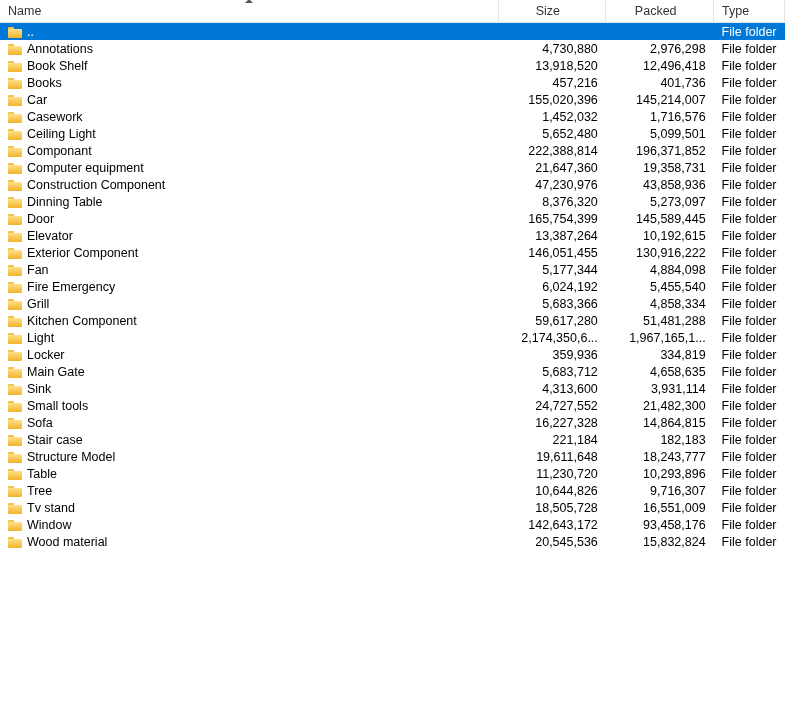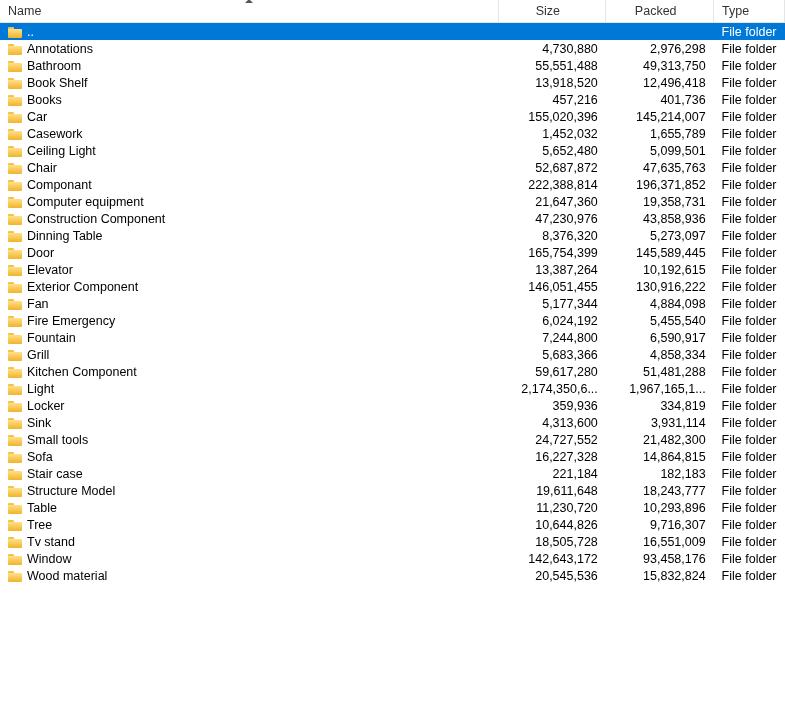--- a/index.html
+++ b/index.html
@@ -133,31 +133,20 @@
           </span>
         </td>
         <td class="cell-size">4,730,880</td>
         <td class="cell-packed">2,976,298</td>
         <td class="cell-type">File folder</td>
       </tr>
       <tr>
         <td class="cell-name">
           <span class="name-cell-content">
             <span class="folder-icon"></span>
-            <span>Bathroom</span>
-          </span>
-        </td>
-        <td class="cell-size">55,551,488</td>
-        <td class="cell-packed">49,313,750</td>
-        <td class="cell-type">File folder</td>
-      </tr>
-      <tr>
-        <td class="cell-name">
-          <span class="name-cell-content">
-            <span class="folder-icon"></span>
             <span>Book Shelf</span>
           </span>
         </td>
         <td class="cell-size">13,918,520</td>
         <td class="cell-packed">12,496,418</td>
         <td class="cell-type">File folder</td>
       </tr>
       <tr>
         <td class="cell-name">
           <span class="name-cell-content">
@@ -181,49 +170,38 @@
         <td class="cell-type">File folder</td>
       </tr>
       <tr>
         <td class="cell-name">
           <span class="name-cell-content">
             <span class="folder-icon"></span>
             <span>Casework</span>
           </span>
         </td>
         <td class="cell-size">1,452,032</td>
-        <td class="cell-packed">1,655,789</td>
+        <td class="cell-packed">1,716,576</td>
         <td class="cell-type">File folder</td>
       </tr>
       <tr>
         <td class="cell-name">
           <span class="name-cell-content">
             <span class="folder-icon"></span>
             <span>Ceiling Light</span>
           </span>
         </td>
         <td class="cell-size">5,652,480</td>
         <td class="cell-packed">5,099,501</td>
         <td class="cell-type">File folder</td>
       </tr>
       <tr>
         <td class="cell-name">
           <span class="name-cell-content">
             <span class="folder-icon"></span>
-            <span>Chair</span>
-          </span>
-        </td>
-        <td class="cell-size">52,687,872</td>
-        <td class="cell-packed">47,635,763</td>
-        <td class="cell-type">File folder</td>
-      </tr>
-      <tr>
-        <td class="cell-name">
-          <span class="name-cell-content">
-            <span class="folder-icon"></span>
             <span>Componant</span>
           </span>
         </td>
         <td class="cell-size">222,388,814</td>
         <td class="cell-packed">196,371,852</td>
         <td class="cell-type">File folder</td>
       </tr>
       <tr>
         <td class="cell-name">
           <span class="name-cell-content">
@@ -309,31 +287,20 @@
           </span>
         </td>
         <td class="cell-size">6,024,192</td>
         <td class="cell-packed">5,455,540</td>
         <td class="cell-type">File folder</td>
       </tr>
       <tr>
         <td class="cell-name">
           <span class="name-cell-content">
             <span class="folder-icon"></span>
-            <span>Fountain</span>
-          </span>
-        </td>
-        <td class="cell-size">7,244,800</td>
-        <td class="cell-packed">6,590,917</td>
-        <td class="cell-type">File folder</td>
-      </tr>
-      <tr>
-        <td class="cell-name">
-          <span class="name-cell-content">
-            <span class="folder-icon"></span>
             <span>Grill</span>
           </span>
         </td>
         <td class="cell-size">5,683,366</td>
         <td class="cell-packed">4,858,334</td>
         <td class="cell-type">File folder</td>
       </tr>
       <tr>
         <td class="cell-name">
           <span class="name-cell-content">
@@ -358,20 +325,31 @@
       </tr>
       <tr>
         <td class="cell-name">
           <span class="name-cell-content">
             <span class="folder-icon"></span>
             <span>Locker</span>
           </span>
         </td>
         <td class="cell-size">359,936</td>
         <td class="cell-packed">334,819</td>
+        <td class="cell-type">File folder</td>
+      </tr>
+      <tr>
+        <td class="cell-name">
+          <span class="name-cell-content">
+            <span class="folder-icon"></span>
+            <span>Main Gate</span>
+          </span>
+        </td>
+        <td class="cell-size">5,683,712</td>
+        <td class="cell-packed">4,658,635</td>
         <td class="cell-type">File folder</td>
       </tr>
       <tr>
         <td class="cell-name">
           <span class="name-cell-content">
             <span class="folder-icon"></span>
             <span>Sink</span>
           </span>
         </td>
         <td class="cell-size">4,313,600</td>

